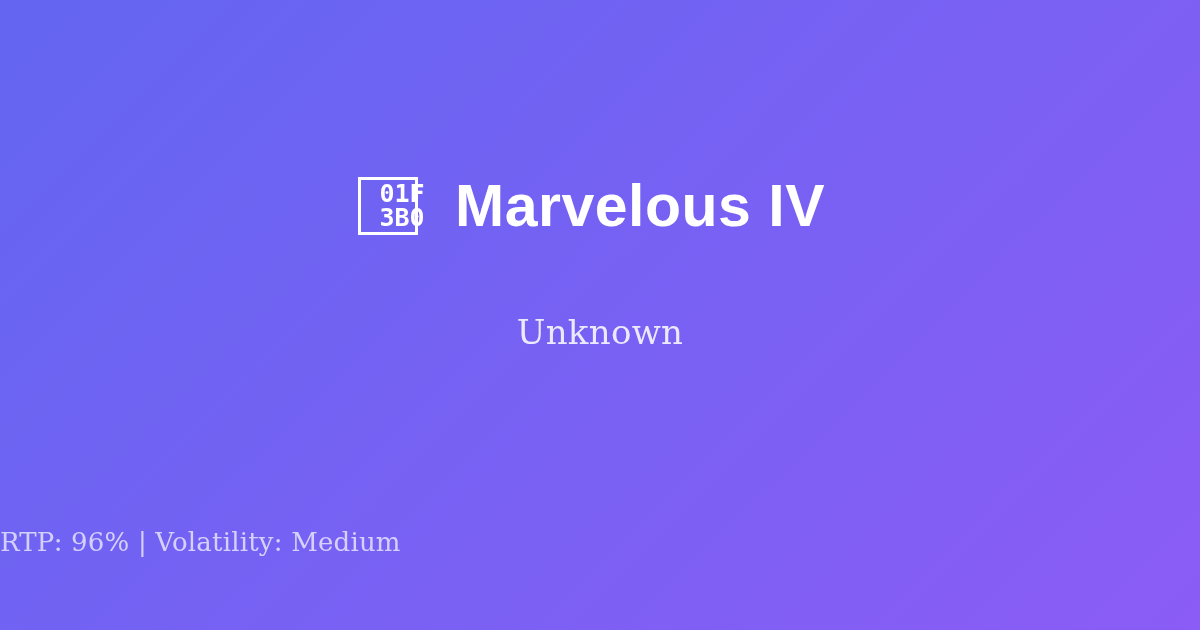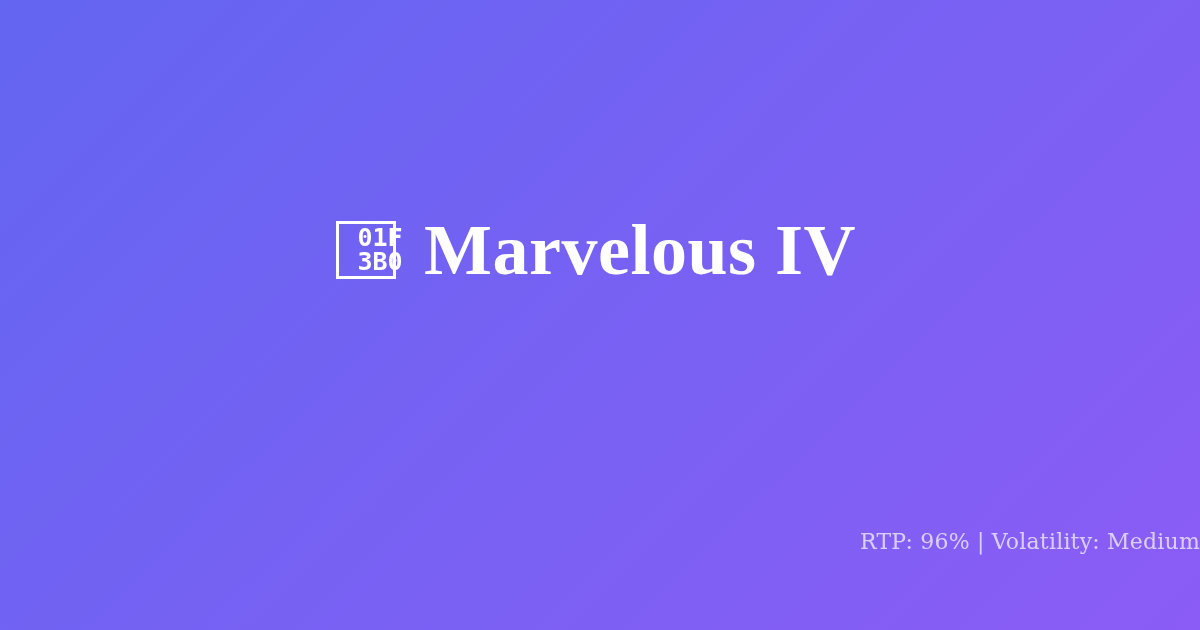--- a/index.html
+++ b/index.html
@@ -68,50 +68,50 @@
     flex: 0 0 auto;
     padding-left: 28px;
   }
 
   .tofu-row {
     display: block;
     height: 24px;
   }
 
   .title {
-    font-family: Liberation Serif, serif;
+    font-family: Liberation Sans, sans-serif;
     font-weight: 700;
-    font-size: 72px;
+    font-size: 59px;
     line-height: 82px;
     color: #ffffff;
     letter-spacing: 0.5px;
-    margin: 8px;
+    margin: 17px;
   }
 
   .subtitle {
     margin: 0;
     padding-top: 48px;
     font-family: "DejaVu Serif", "Liberation Serif", serif;
     font-weight: 400;
     font-size: 34px;
     line-height: 40px;
     color: rgba(255, 255, 255, 0.86);
     letter-spacing: 0.3px;
   }
 
   
   .footer-stats {
     position: absolute;
     left: 0;
     top: 528px;
     width: 1200px;
-    text-align: right;
+    text-align: left;
     font-family: "DejaVu Serif", "Liberation Serif", serif;
     font-weight: 400;
-    font-size: 22px;
+    font-size: 26px;
     line-height: 28px;
     color: rgba(255, 255, 255, 0.7);
     letter-spacing: 0.2px;
   }
 </style>
 </head>
 <body>
 
 <div class="og-card">
 
@@ -121,18 +121,19 @@
 
       <span class="tofu">
         <span class="tofu-row">01F</span>
         <span class="tofu-row">3B0</span>
       </span>
 
       <h1 class="title">Marvelous IV</h1>
 
     </div>
 
+    <p class="subtitle">Unknown</p>
 
   </div>
 
   <div class="footer-stats">RTP: 96% | Volatility: Medium</div>
 
 </div>
 
 </body></html>

